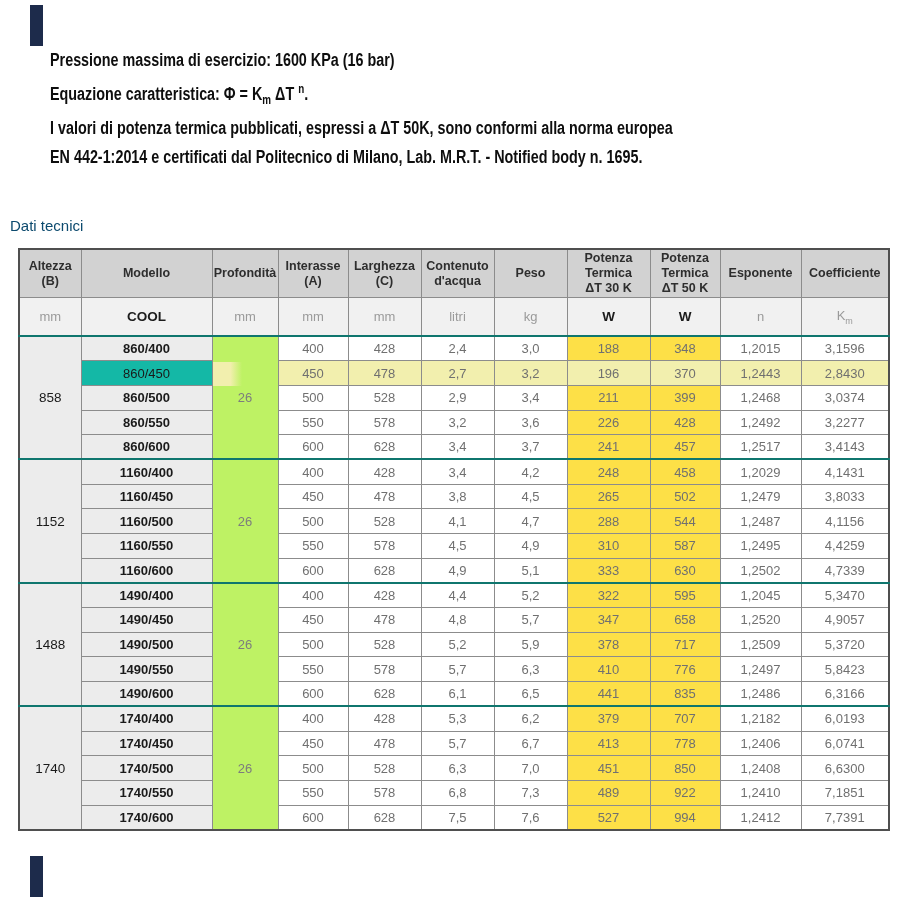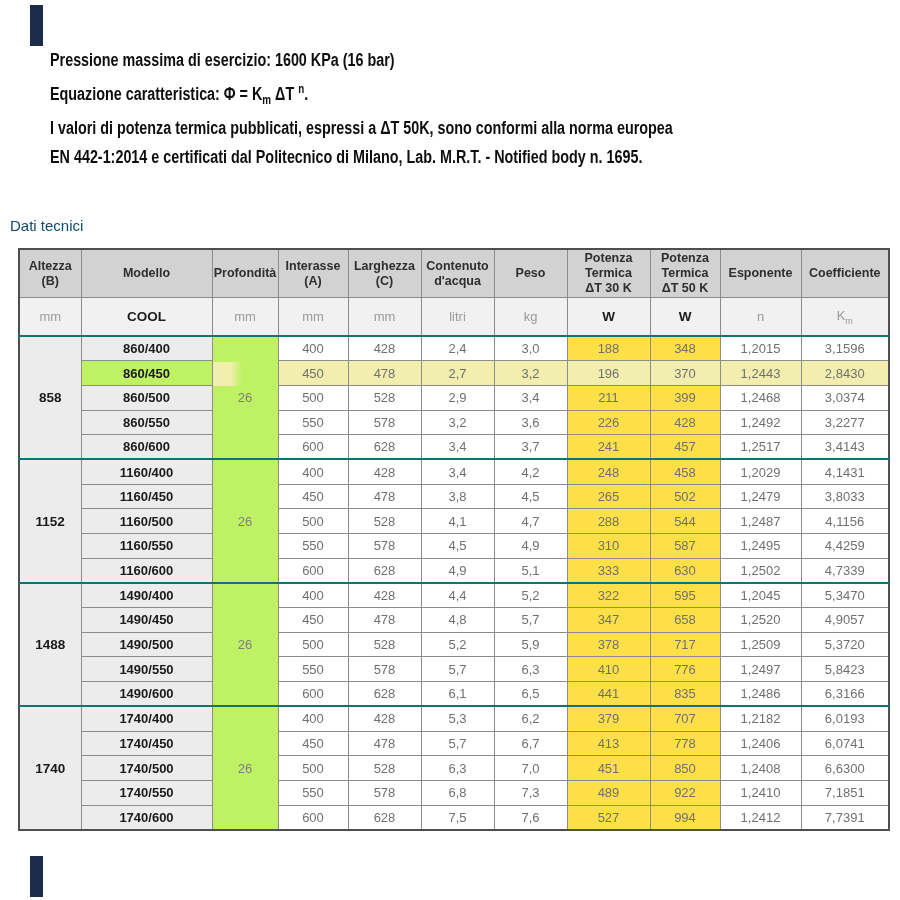--- a/index.html
+++ b/index.html
@@ -24,27 +24,27 @@
 
   thead tr.head-row th{height:47px;background:#d2d2d2;color:#2e2e2e;
         font-size:12.5px;font-weight:bold;line-height:15px;}
   thead tr.unit-row td{height:37px;background:#f1f1f1;color:#9a9a9a;font-size:13px;}
   thead tr.unit-row td.unit-bold{color:#1c1c1c;font-weight:bold;font-size:13.5px;}
   thead tr.unit-row sub{font-size:9px;}
 
   tbody tr.data-row{height:24.7px;}
   tbody tr.group-start td{border-top:2px solid #0f766e;}
 
-  td.altezza{background:#ececec;font-weight:bold;color:#1a1a1a;font-size:13.5px;}
+  td.altezza{background:#ececec;font-weight:normal;color:#1a1a1a;font-size:13.5px;}
   td.model{background:#ececec;font-weight:bold;color:#1a1a1a;font-size:13px;}
   td.prof{background:#bef264;color:#7d7d7d;font-size:13px;position:relative;margin-top:32px;}
   td.num{color:#707070;font-size:13px;background:#ffffff;}
   td.pot{background:#fde047;}
   td.hl{background:#f2efae;}
-  td.hl-model{background:#bef264;font-weight:bold;color:#1a1a1a;font-size:13px;}
+  td.hl-model{background:#14b8a6;font-weight:normal;color:#1a1a1a;font-size:13px;}
   .hl-band{position:absolute;left:0;width:46%;height:24.7px;
            background:linear-gradient(to right,#f2efae 60%,rgba(242,239,174,0));}
 </style>
 </head>
 <body>
 
 <div class="corner-mark top"></div>
 <div class="corner-mark bottom"></div>
 
 <div class="intro">

